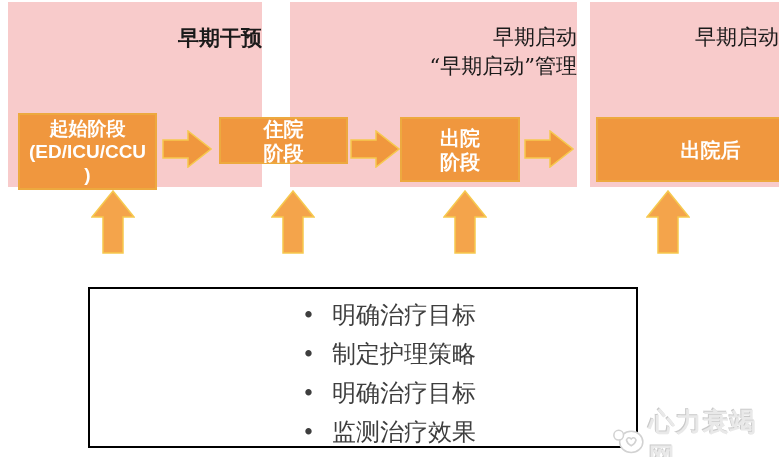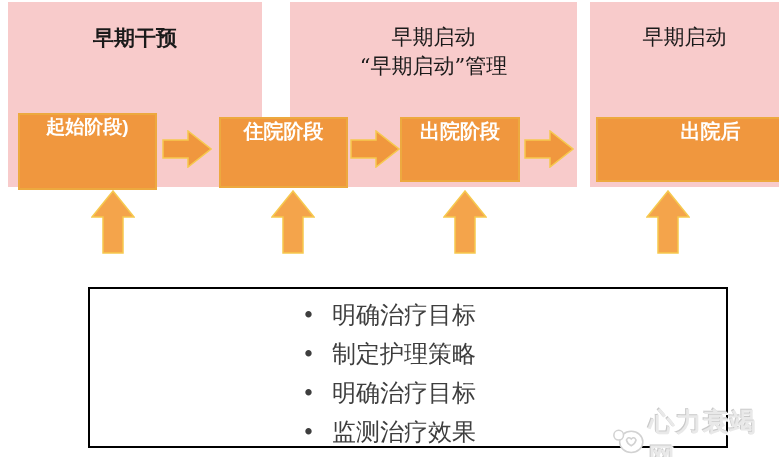--- a/index.html
+++ b/index.html
@@ -12,57 +12,57 @@
     --banner-text:#1A1A1A;
   }
   html,body{margin:0;padding:0;background:#fff;}
   #canvas{
     position:relative;width:779px;height:457px;background:#fff;overflow:hidden;
     font-family:"DejaVu Serif","Liberation Serif",serif;
   }
   
   .banner{
     position:absolute;top:2px;height:185px;background:var(--pink);
-    text-align:center;color:var(--banner-text);
+    text-align:right;color:var(--banner-text);
     font-size:21px;line-height:29px;padding-top:21px;box-sizing:border-box;
   }
   #banner-1{left:8px;width:254px;}
   #banner-2{left:290px;width:287px;}
   #banner-3{left:590px;width:189px;}
   .banner .l1{display:block;}
   #banner-1 .l1{font-weight:bold;}
   
   .phase{
     position:absolute;background:var(--orange-fill);border:2px solid var(--orange-border);
     box-sizing:border-box;color:#fff;font-weight:bold;text-align:center;
     font-family:"Liberation Sans","DejaVu Sans",sans-serif;
     font-size:20px;line-height:24px;
-    display:flex;justify-content:center;
+    display:flex;flex-direction:column;justify-content:center;
   }
   #phase-1{left:18px;top:113px;width:139px;height:77px;font-size:19px;line-height:23px;}
-  #phase-2{left:219px;top:117px;width:129px;height:71px;}
+  #phase-2{left:219px;top:117px;width:129px;height:47px;}
   #phase-3{left:400px;top:117px;width:120px;height:65px;}
   #phase-4{left:596px;top:117px;width:229px;height:65px;gap:36px;}
   .phase span{display:block;}
   
   .right-arrow{position:absolute;top:130px;width:50px;height:38px;}
   #rarrow-1{left:162px;}
   #rarrow-2{left:350px;}
   #rarrow-3{left:524px;}
   .right-arrow path{fill:var(--orange-fill);stroke:var(--arrow-border);stroke-width:1.5;}
   
   .up-arrow{position:absolute;top:190px;width:44px;height:64px;}
   #uarrow-1{left:91px;}
   #uarrow-2{left:271px;}
   #uarrow-3{left:443px;}
   #uarrow-4{left:646px;}
   .up-arrow path{fill:var(--arrow-fill);stroke:var(--arrow-border);stroke-width:1.5;}
   
   #checklist-box{
-    position:absolute;left:88px;top:287px;width:640px;height:161px;
+    position:absolute;left:88px;top:287px;width:550px;height:161px;
     background:#fff;border:2px solid #000;box-sizing:border-box;
   }
   #checklist-box ul{
     list-style:none;margin:0;padding:7px 0 0 212px;
   }
   #checklist-box li{
     font-size:24px;line-height:39px;color:var(--list-text);
     white-space:nowrap;
   }
   .bullet{display:inline-block;width:30px;color:var(--list-text);font-size:22px;}
@@ -90,20 +90,21 @@
   <div class="banner" id="banner-2">
     <span class="l1">早期启动</span>
     <span class="l2">“早期启动”管理</span>
   </div>
   <div class="banner" id="banner-3">
     <span class="l1">早期启动</span>
   </div>
 
   <div class="phase" id="phase-1">
     <span>起始阶段</span>
+    <span>(ED/ICU/CCU</span>
     <span>)</span>
   </div>
   <div class="phase" id="phase-2">
     <span>住院</span>
     <span>阶段</span>
   </div>
   <div class="phase" id="phase-3">
     <span>出院</span>
     <span>阶段</span>
   </div>

